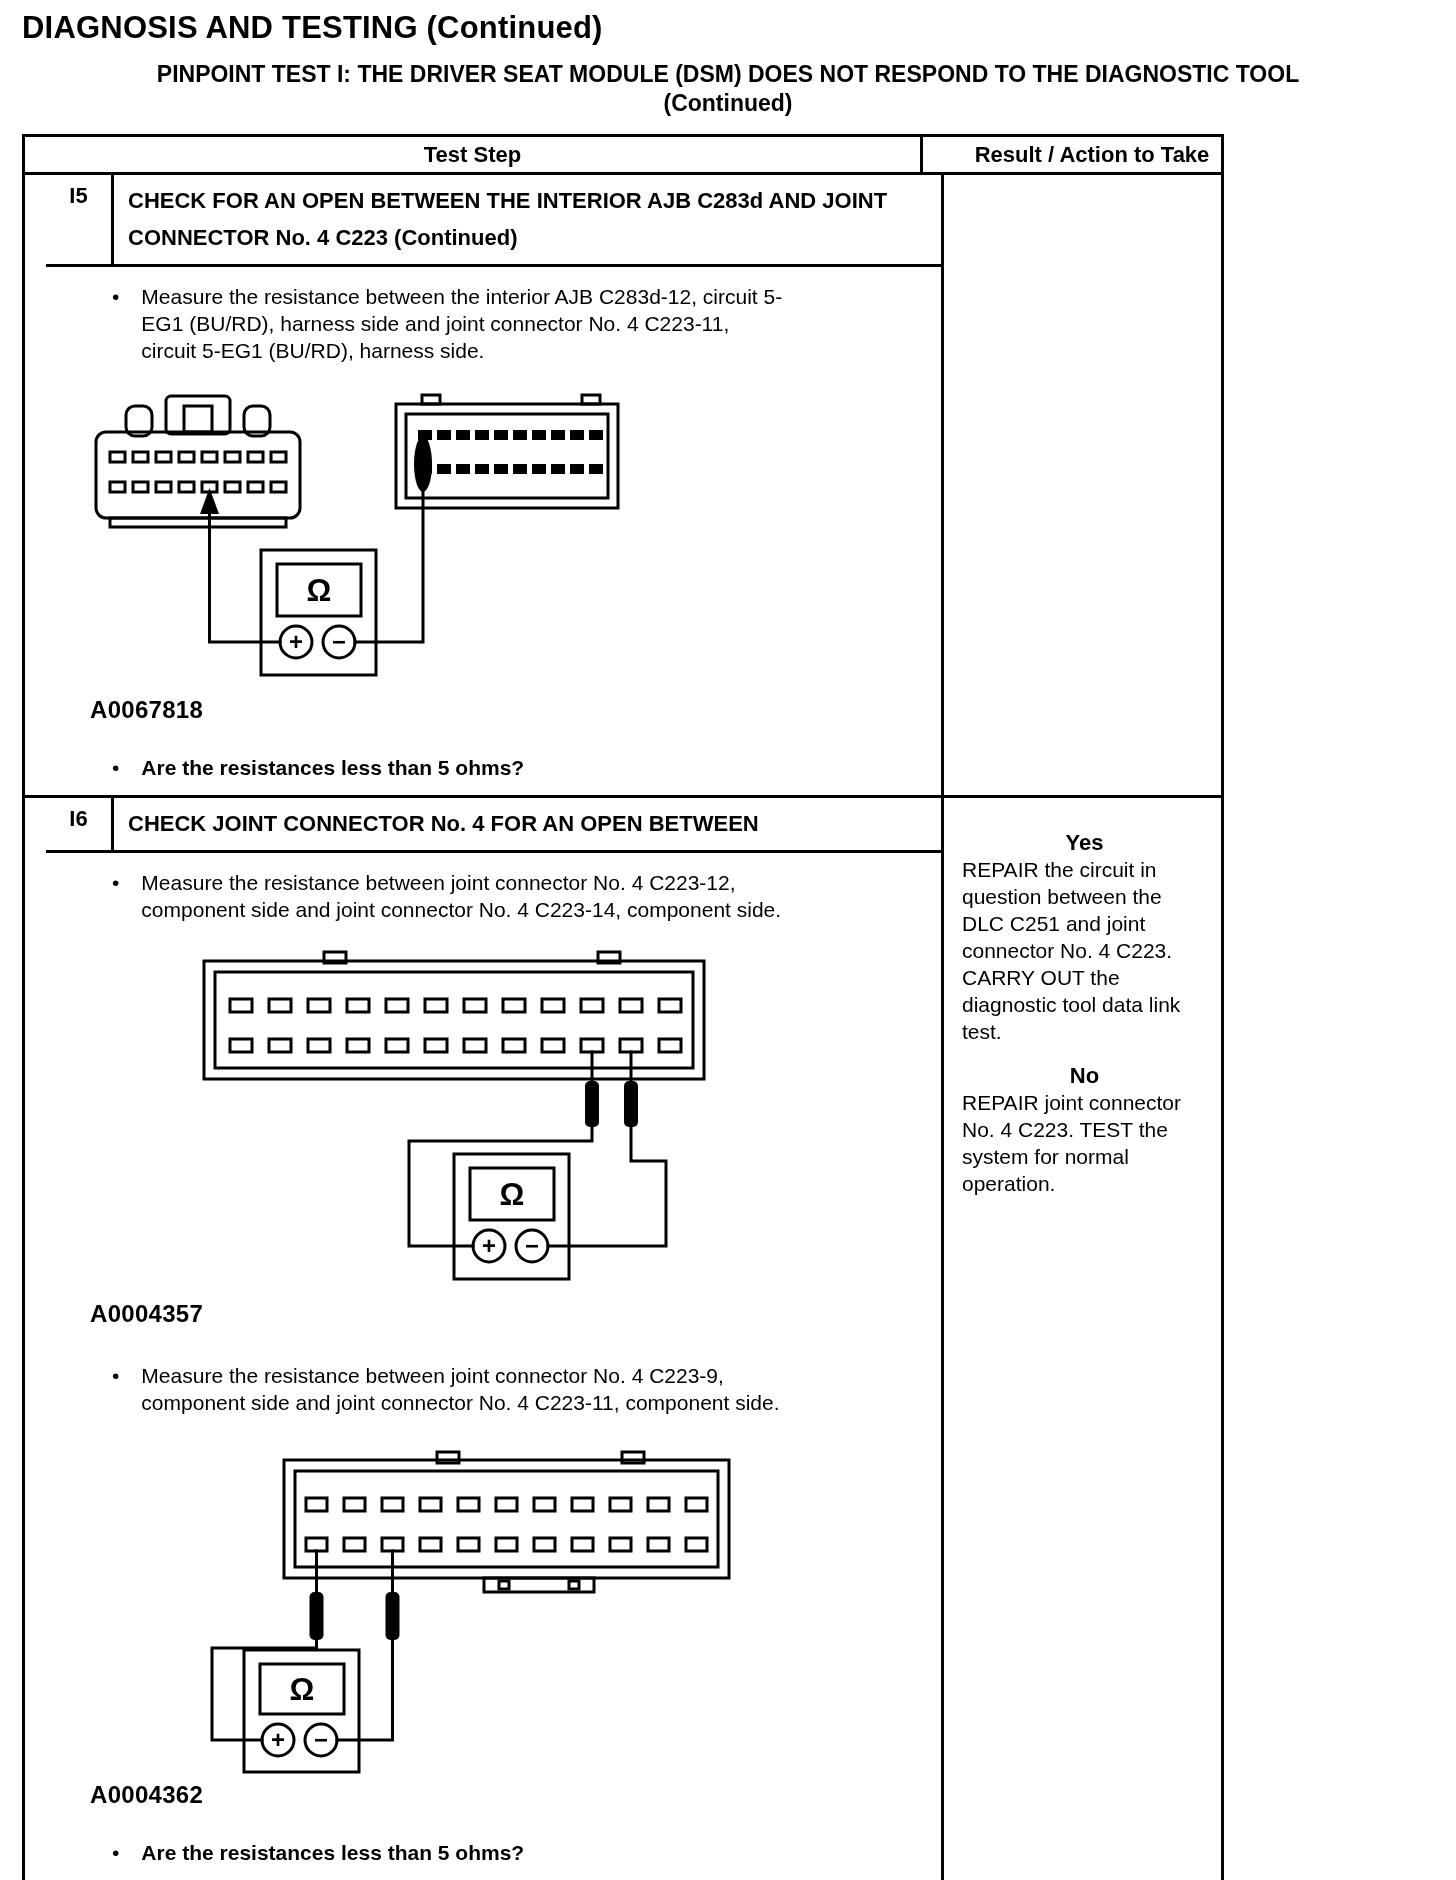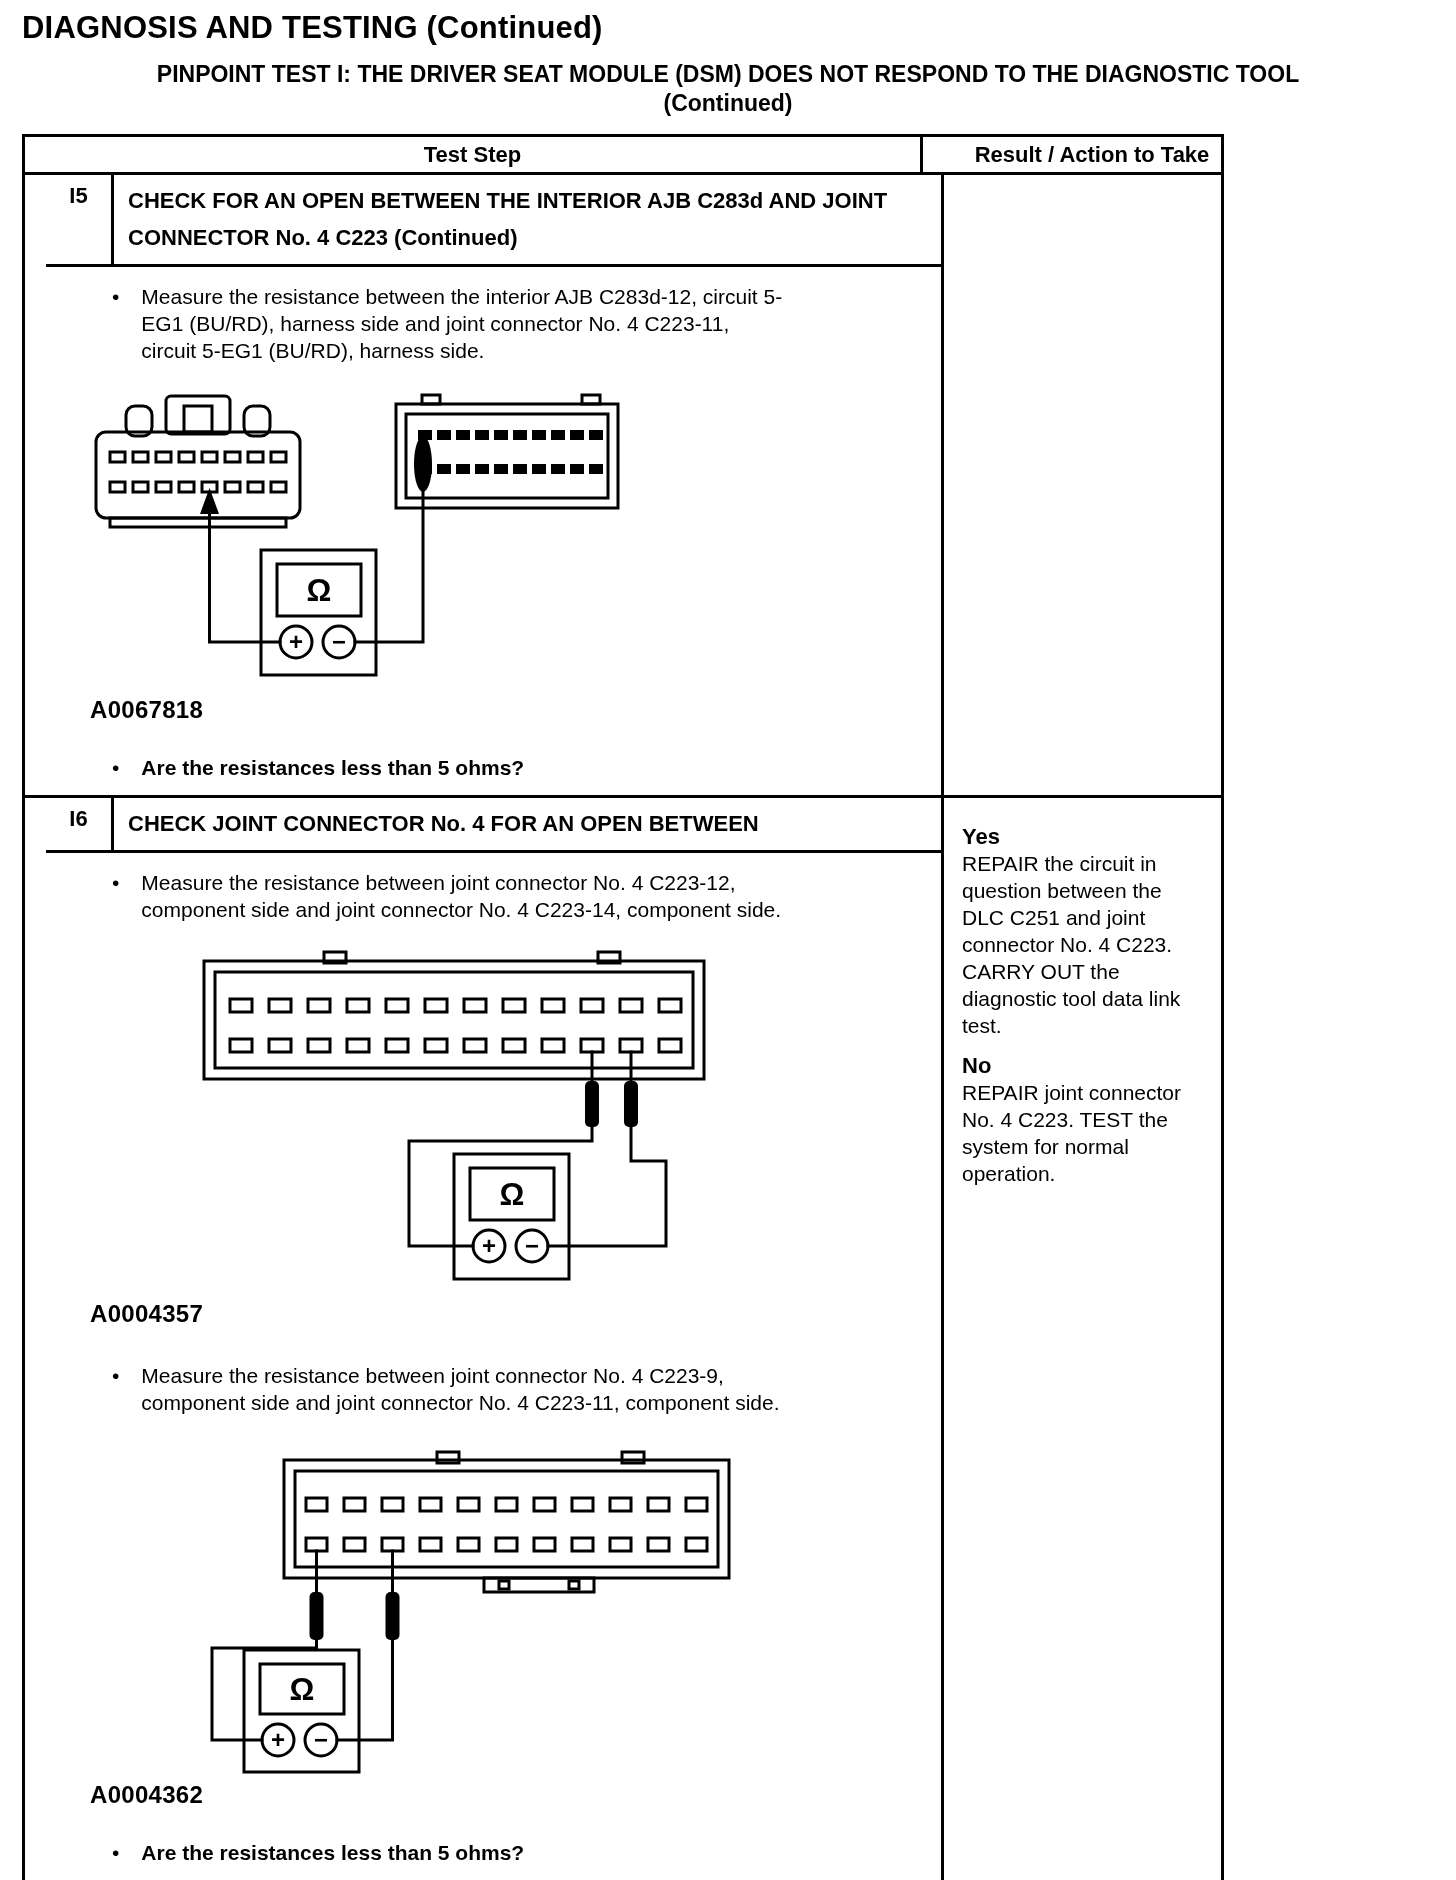--- a/index.html
+++ b/index.html
@@ -53,21 +53,21 @@
   .bullet.q { margin-top:30px; }
   .bullet.q .btxt { font-weight:bold; }
 
   .diagram { display:block; }
   .dia1 { margin:26px 0 6px 12px; }
   .dia2 { margin:26px 0 6px 120px; }
   .dia3 { margin:34px 0 6px 130px; }
 
   .fig-label { font-size:24px; font-weight:bold; margin:6px 0 26px 36px; letter-spacing:0.3px; }
 
-  .res-head { font-size:22px; font-weight:bold; line-height:26px; margin-top:12px; }
+  .res-head { font-size:22px; font-weight:bold; line-height:26px; margin-top:18px;text-align:center; }
   .res-text { font-size:21px; line-height:27px; max-width:470px; margin-bottom:14px; }
 
   .continued {
     width:1406px; text-align:right;
     font-size:23px; font-weight:bold; margin-top:8px; padding-right:2px;
   }
 
   svg { stroke-linecap:square; }
   .ln { stroke:#000; stroke-width:3; fill:none; }
   .fill { fill:#000; stroke:none; }

